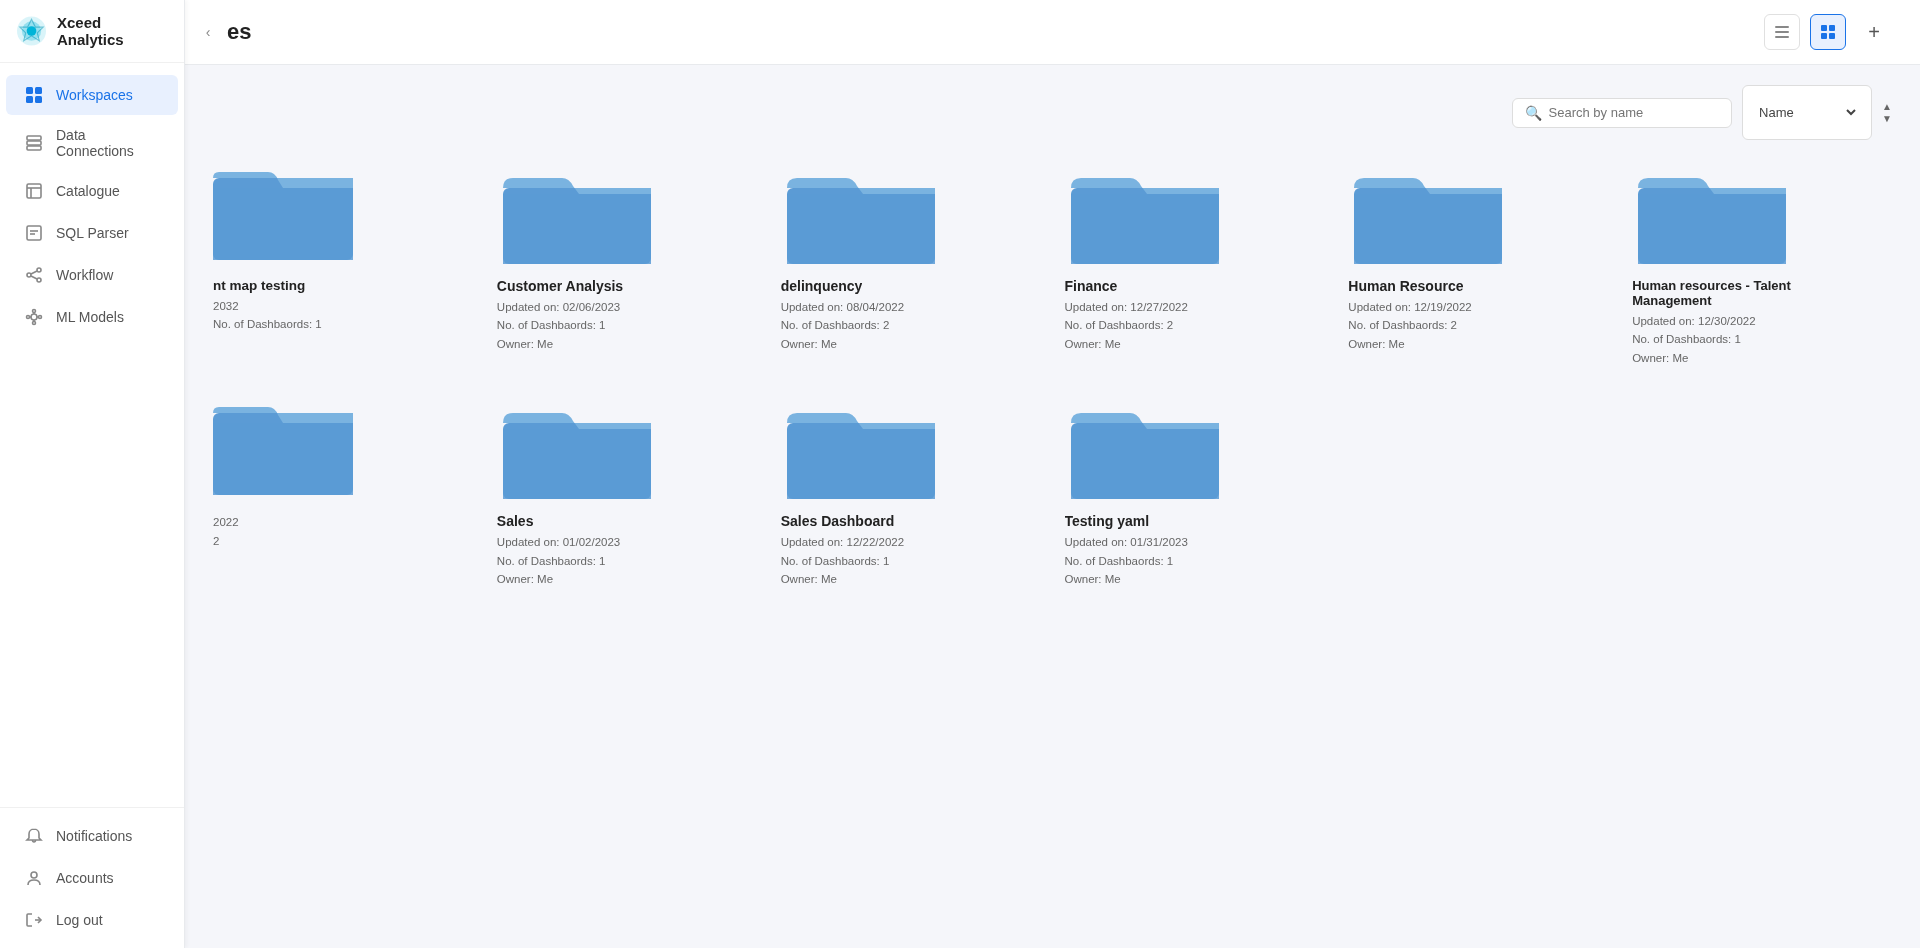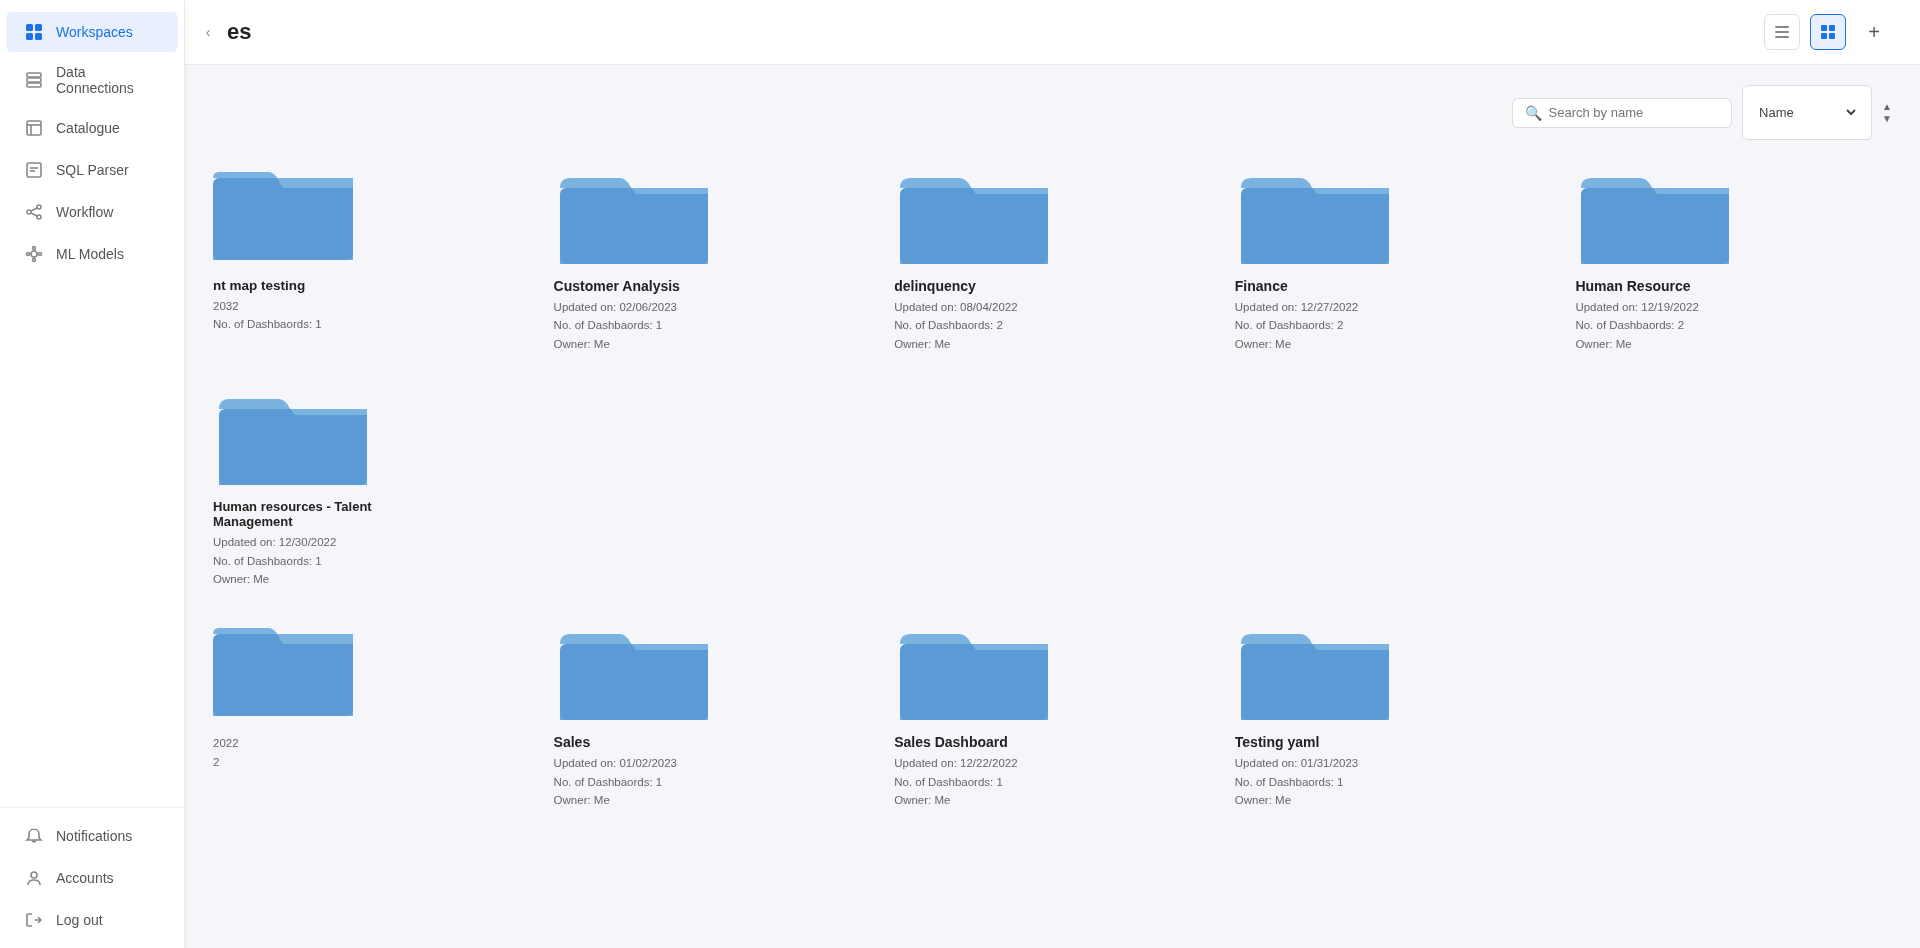--- a/index.html
+++ b/index.html
@@ -210,21 +210,21 @@
       flex-direction: column;
       color: #666;
       font-size: 10px;
       gap: 1px;
       cursor: pointer;
     }
 
     
     .folders-grid {
       display: grid;
-      grid-template-columns: repeat(5, 1fr);
+      grid-template-columns: repeat(6, 1fr);
       gap: 28px 24px;
     }
     .folder-card {
       display: flex;
       flex-direction: column;
       align-items: flex-start;
       cursor: pointer;
       min-width: 0;
     }
     .folder-icon-wrap {
@@ -259,20 +259,29 @@
 
     
     .folder-partial {
       overflow: hidden;
     }
   </style>
 </head>
 <body>
 
 <div class="sidebar">
+  <div class="sidebar-logo">
+    <svg class="logo-icon" viewBox="0 0 32 32" fill="none">
+      <circle cx="16" cy="16" r="15" fill="#00b4d8" opacity="0.15"></circle>
+      <circle cx="16" cy="16" r="10" fill="#00b4d8" opacity="0.3"></circle>
+      <circle cx="16" cy="16" r="5" fill="#00b4d8"></circle>
+      <path d="M16 4 L20 12 L28 12 L22 18 L24 26 L16 21 L8 26 L10 18 L4 12 L12 12 Z" fill="none" stroke="#0096b7" stroke-width="1.2" opacity="0.5"></path>
+    </svg>
+    <span class="sidebar-logo-text">Xceed Analytics</span>
+  </div>
 
   <nav class="sidebar-nav">
     <div class="sidebar-item active">
       <span class="sidebar-icon">
         <svg width="18" height="18" viewBox="0 0 18 18" fill="currentColor">
           <rect x="1" y="1" width="7" height="7" rx="1.5" fill="#1a73e8"></rect>
           <rect x="10" y="1" width="7" height="7" rx="1.5" fill="#1a73e8"></rect>
           <rect x="1" y="10" width="7" height="7" rx="1.5" fill="#1a73e8"></rect>
           <rect x="10" y="10" width="7" height="7" rx="1.5" fill="#1a73e8"></rect>
         </svg>

